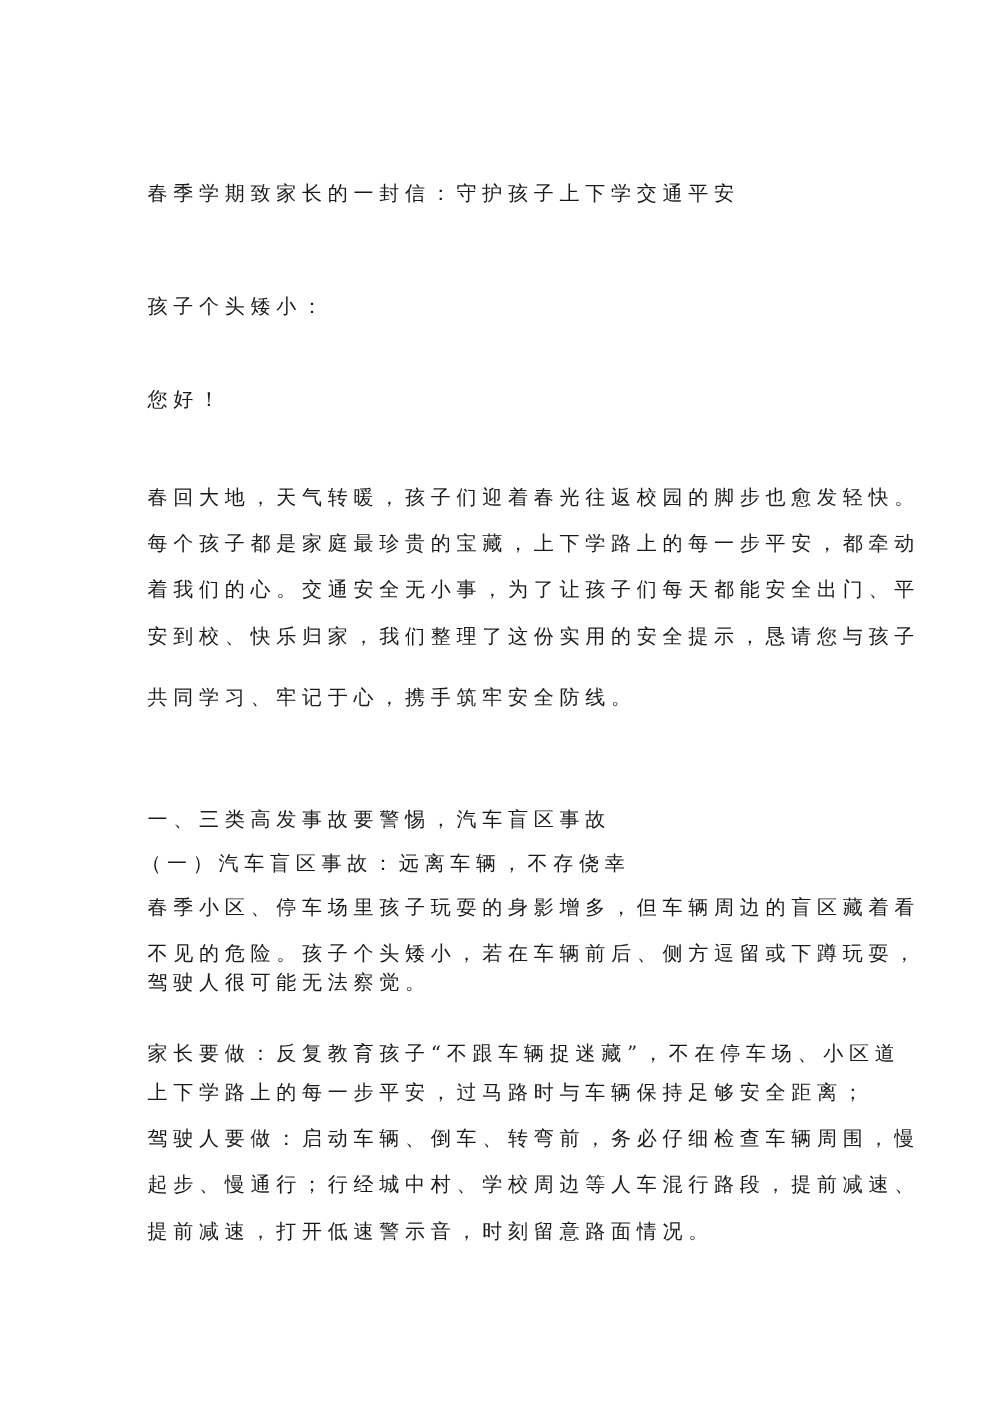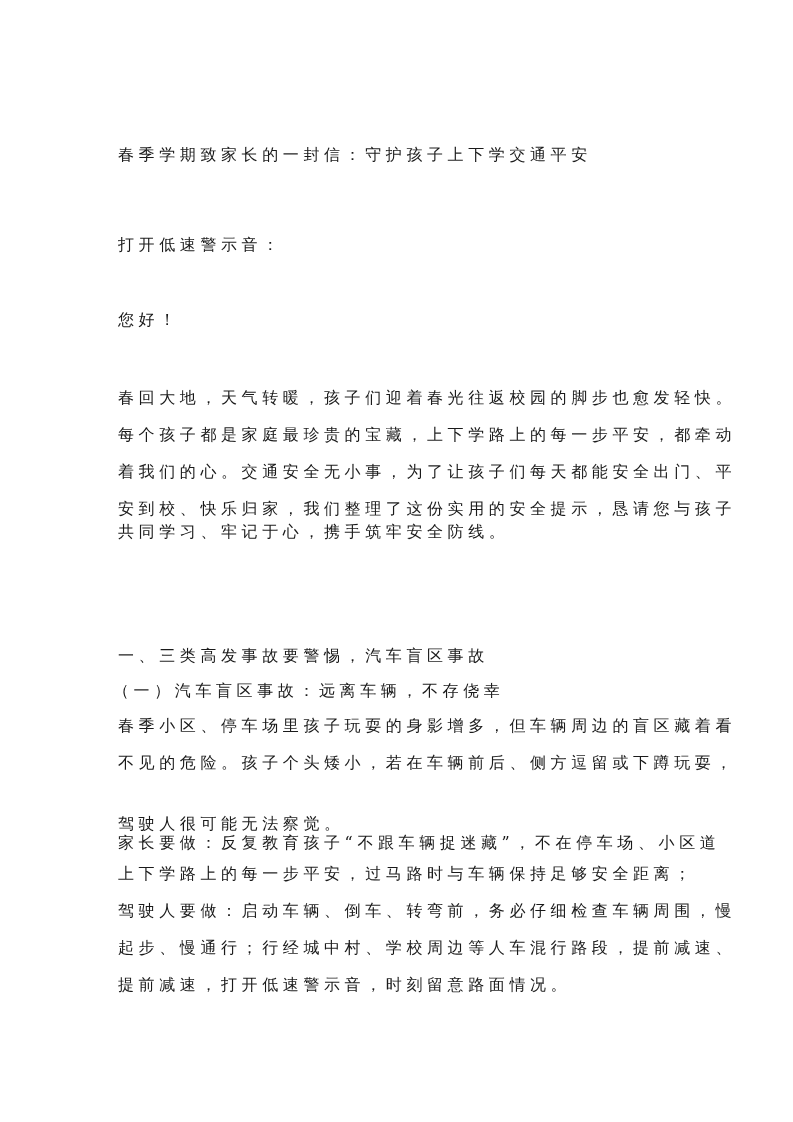--- a/index.html
+++ b/index.html
@@ -17,37 +17,37 @@
       white-space: nowrap;
       margin-top: 40px;
     }
     .sub { left: 113px; }
   </style>
 </head>
 <body>
 
 <div>
   <div class="line" style="top:103px">春季学期致家长的一封信：守护孩子上下学交通平安</div>
-  <div class="line" style="top:193px">打开低速警示音：</div>
+  <div class="line" style="top:193px">孩子个头矮小：</div>
   <div class="line" style="top:268px">您好！</div>
 
   <div>
     <div class="line" style="top:346px">春回大地，天气转暖，孩子们迎着春光往返校园的脚步也愈发轻快。</div>
     <div class="line" style="top:383px">每个孩子都是家庭最珍贵的宝藏，上下学路上的每一步平安，都牵动</div>
     <div class="line" style="top:420px">着我们的心。交通安全无小事，为了让孩子们每天都能安全出门、平</div>
     <div class="line" style="top:457px">安到校、快乐归家，我们整理了这份实用的安全提示，恳请您与孩子</div>
-    <div class="line" style="top:480px">共同学习、牢记于心，携手筑牢安全防线。</div>
+    <div class="line" style="top:506px">共同学习、牢记于心，携手筑牢安全防线。</div>
   </div>
 
   <div class="line" style="top:604px">一、三类高发事故要警惕，汽车盲区事故</div>
   <div class="line sub" style="top:639px">（一）汽车盲区事故：远离车辆，不存侥幸</div>
 
   <div>
     <div class="line" style="top:674px">春季小区、停车场里孩子玩耍的身影增多，但车辆周边的盲区藏着看</div>
     <div class="line" style="top:711px">不见的危险。孩子个头矮小，若在车辆前后、侧方逗留或下蹲玩耍，</div>
-    <div class="line" style="top:772px">驾驶人很可能无法察觉。</div>
+    <div class="line" style="top:734px">驾驶人很可能无法察觉。</div>
     <div class="line" style="top:791px">家长要做：反复教育孩子“不跟车辆捉迷藏”，不在停车场、小区道</div>
     <div class="line" style="top:822px">上下学路上的每一步平安，过马路时与车辆保持足够安全距离；</div>
     <div class="line" style="top:859px">驾驶人要做：启动车辆、倒车、转弯前，务必仔细检查车辆周围，慢</div>
     <div class="line" style="top:896px">起步、慢通行；行经城中村、学校周边等人车混行路段，提前减速、</div>
     <div class="line" style="top:933px">提前减速，打开低速警示音，时刻留意路面情况。</div>
   </div>
 </div>
 
 </body></html>

